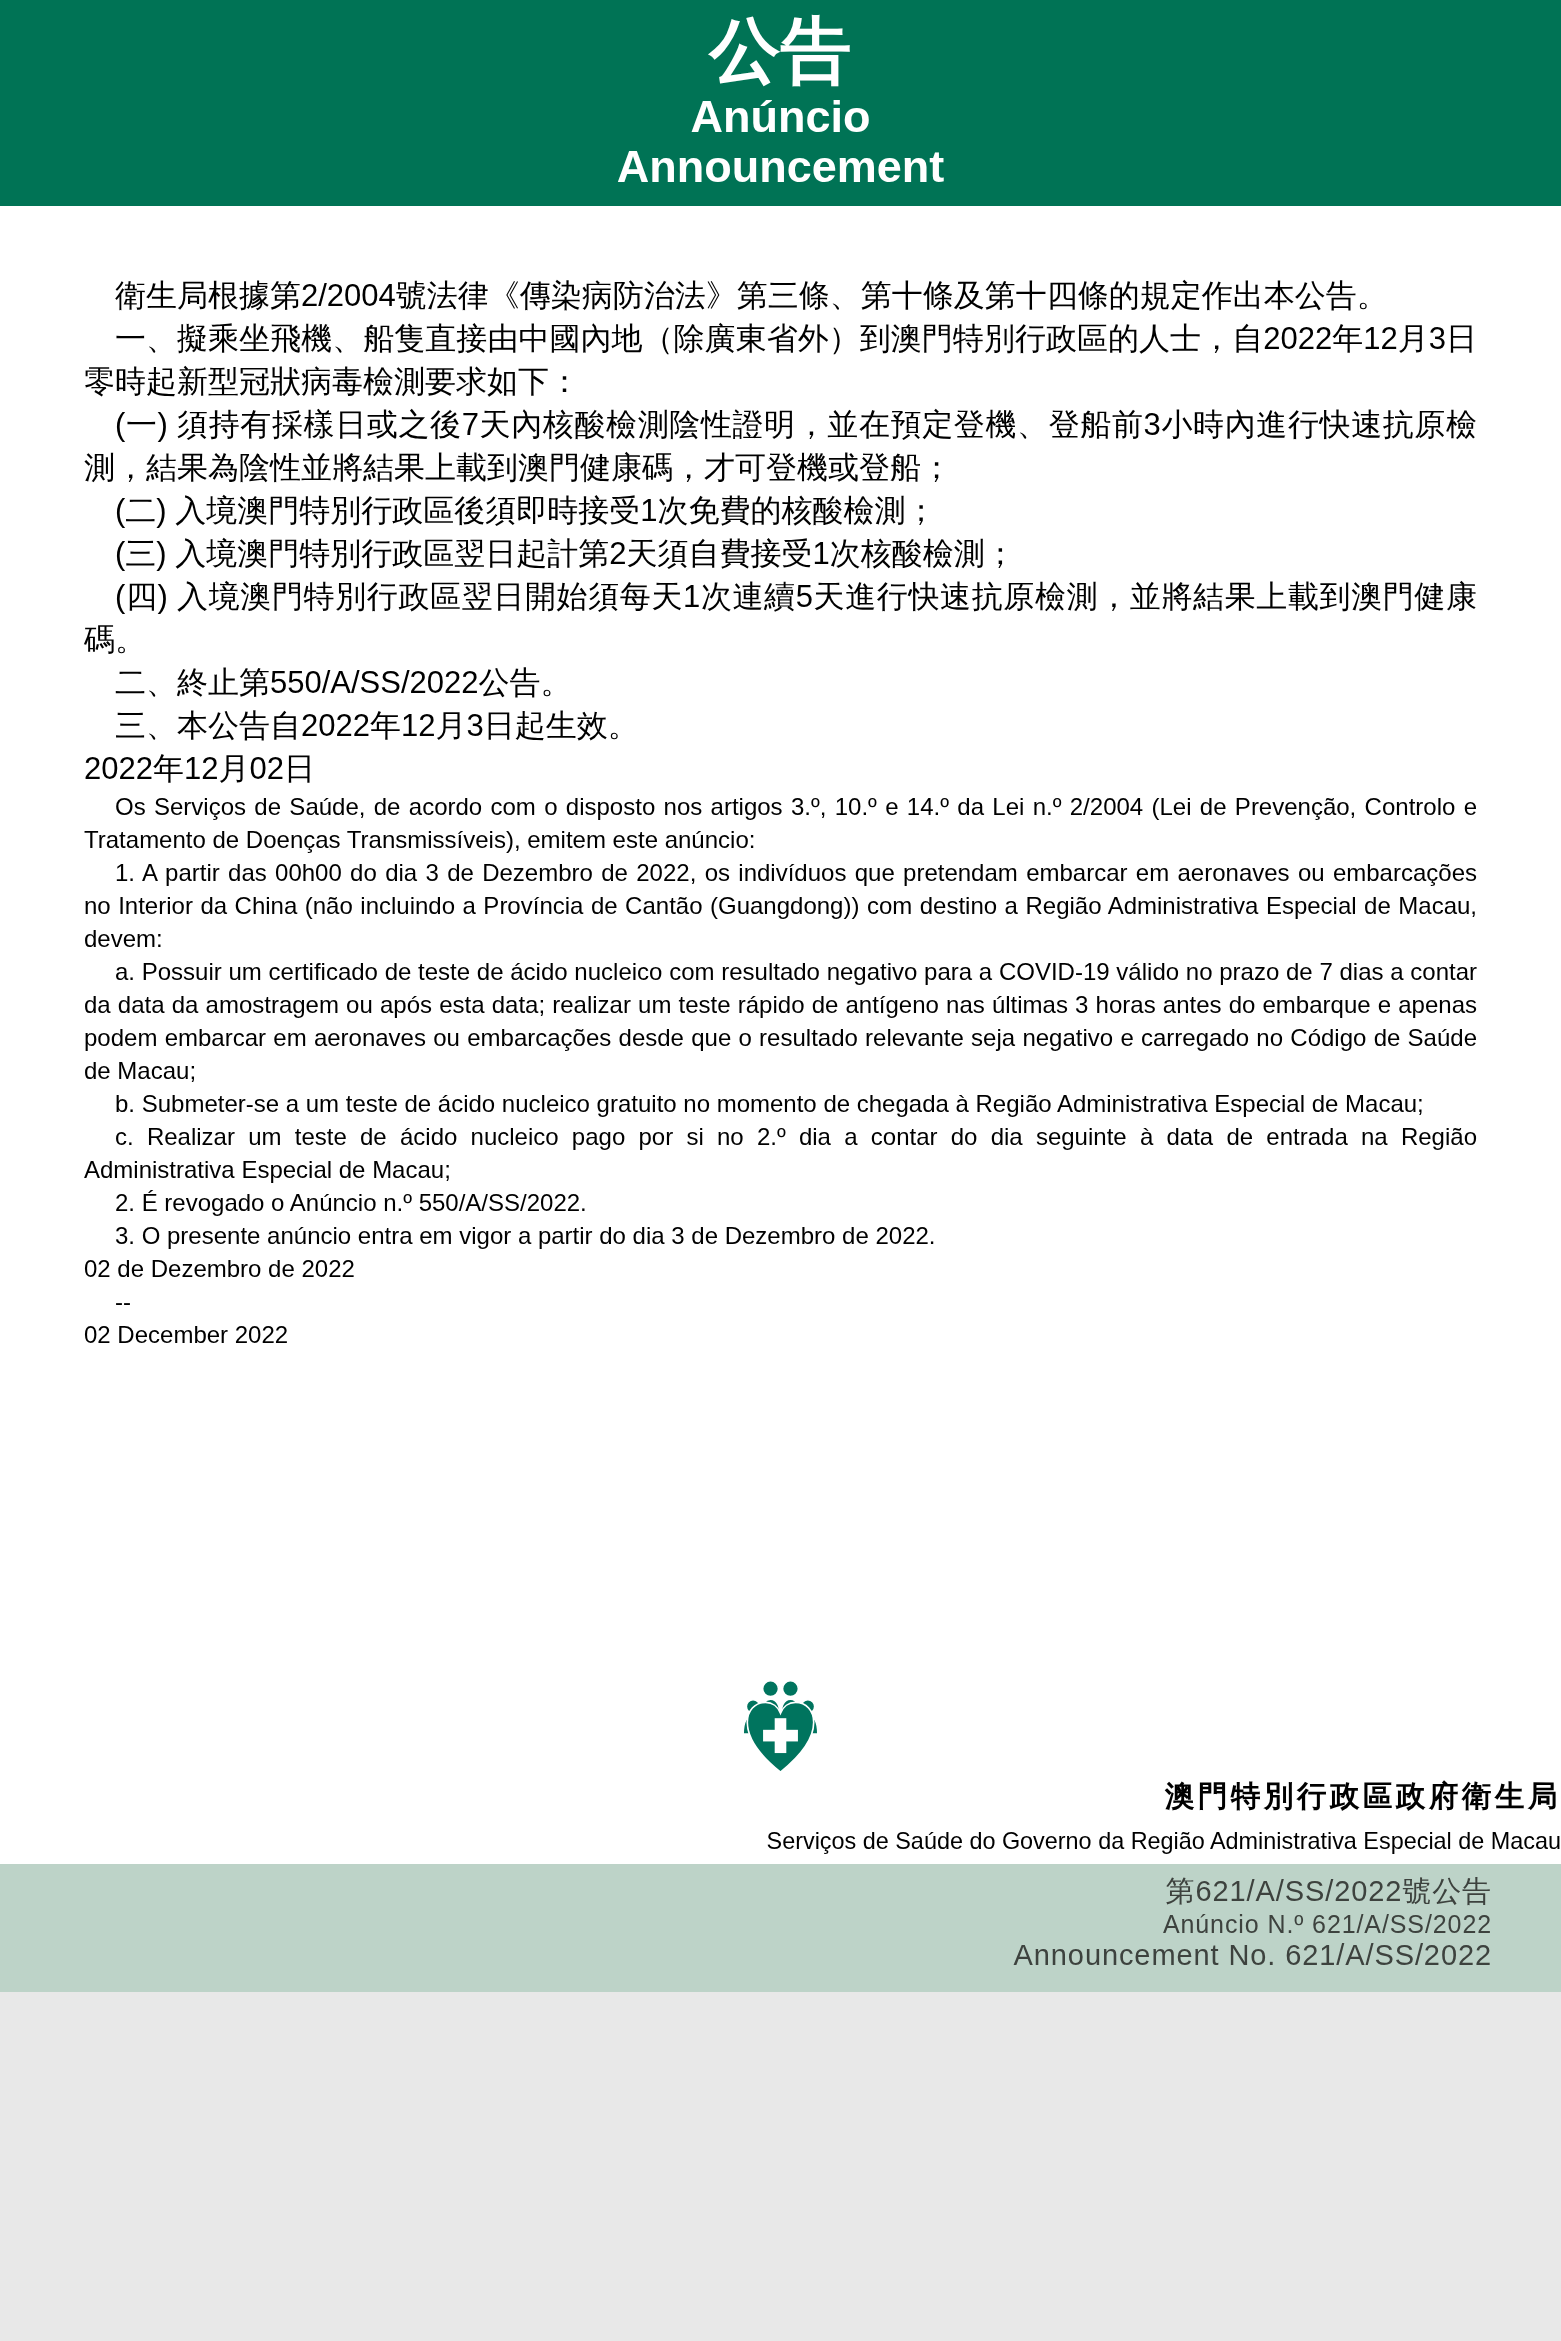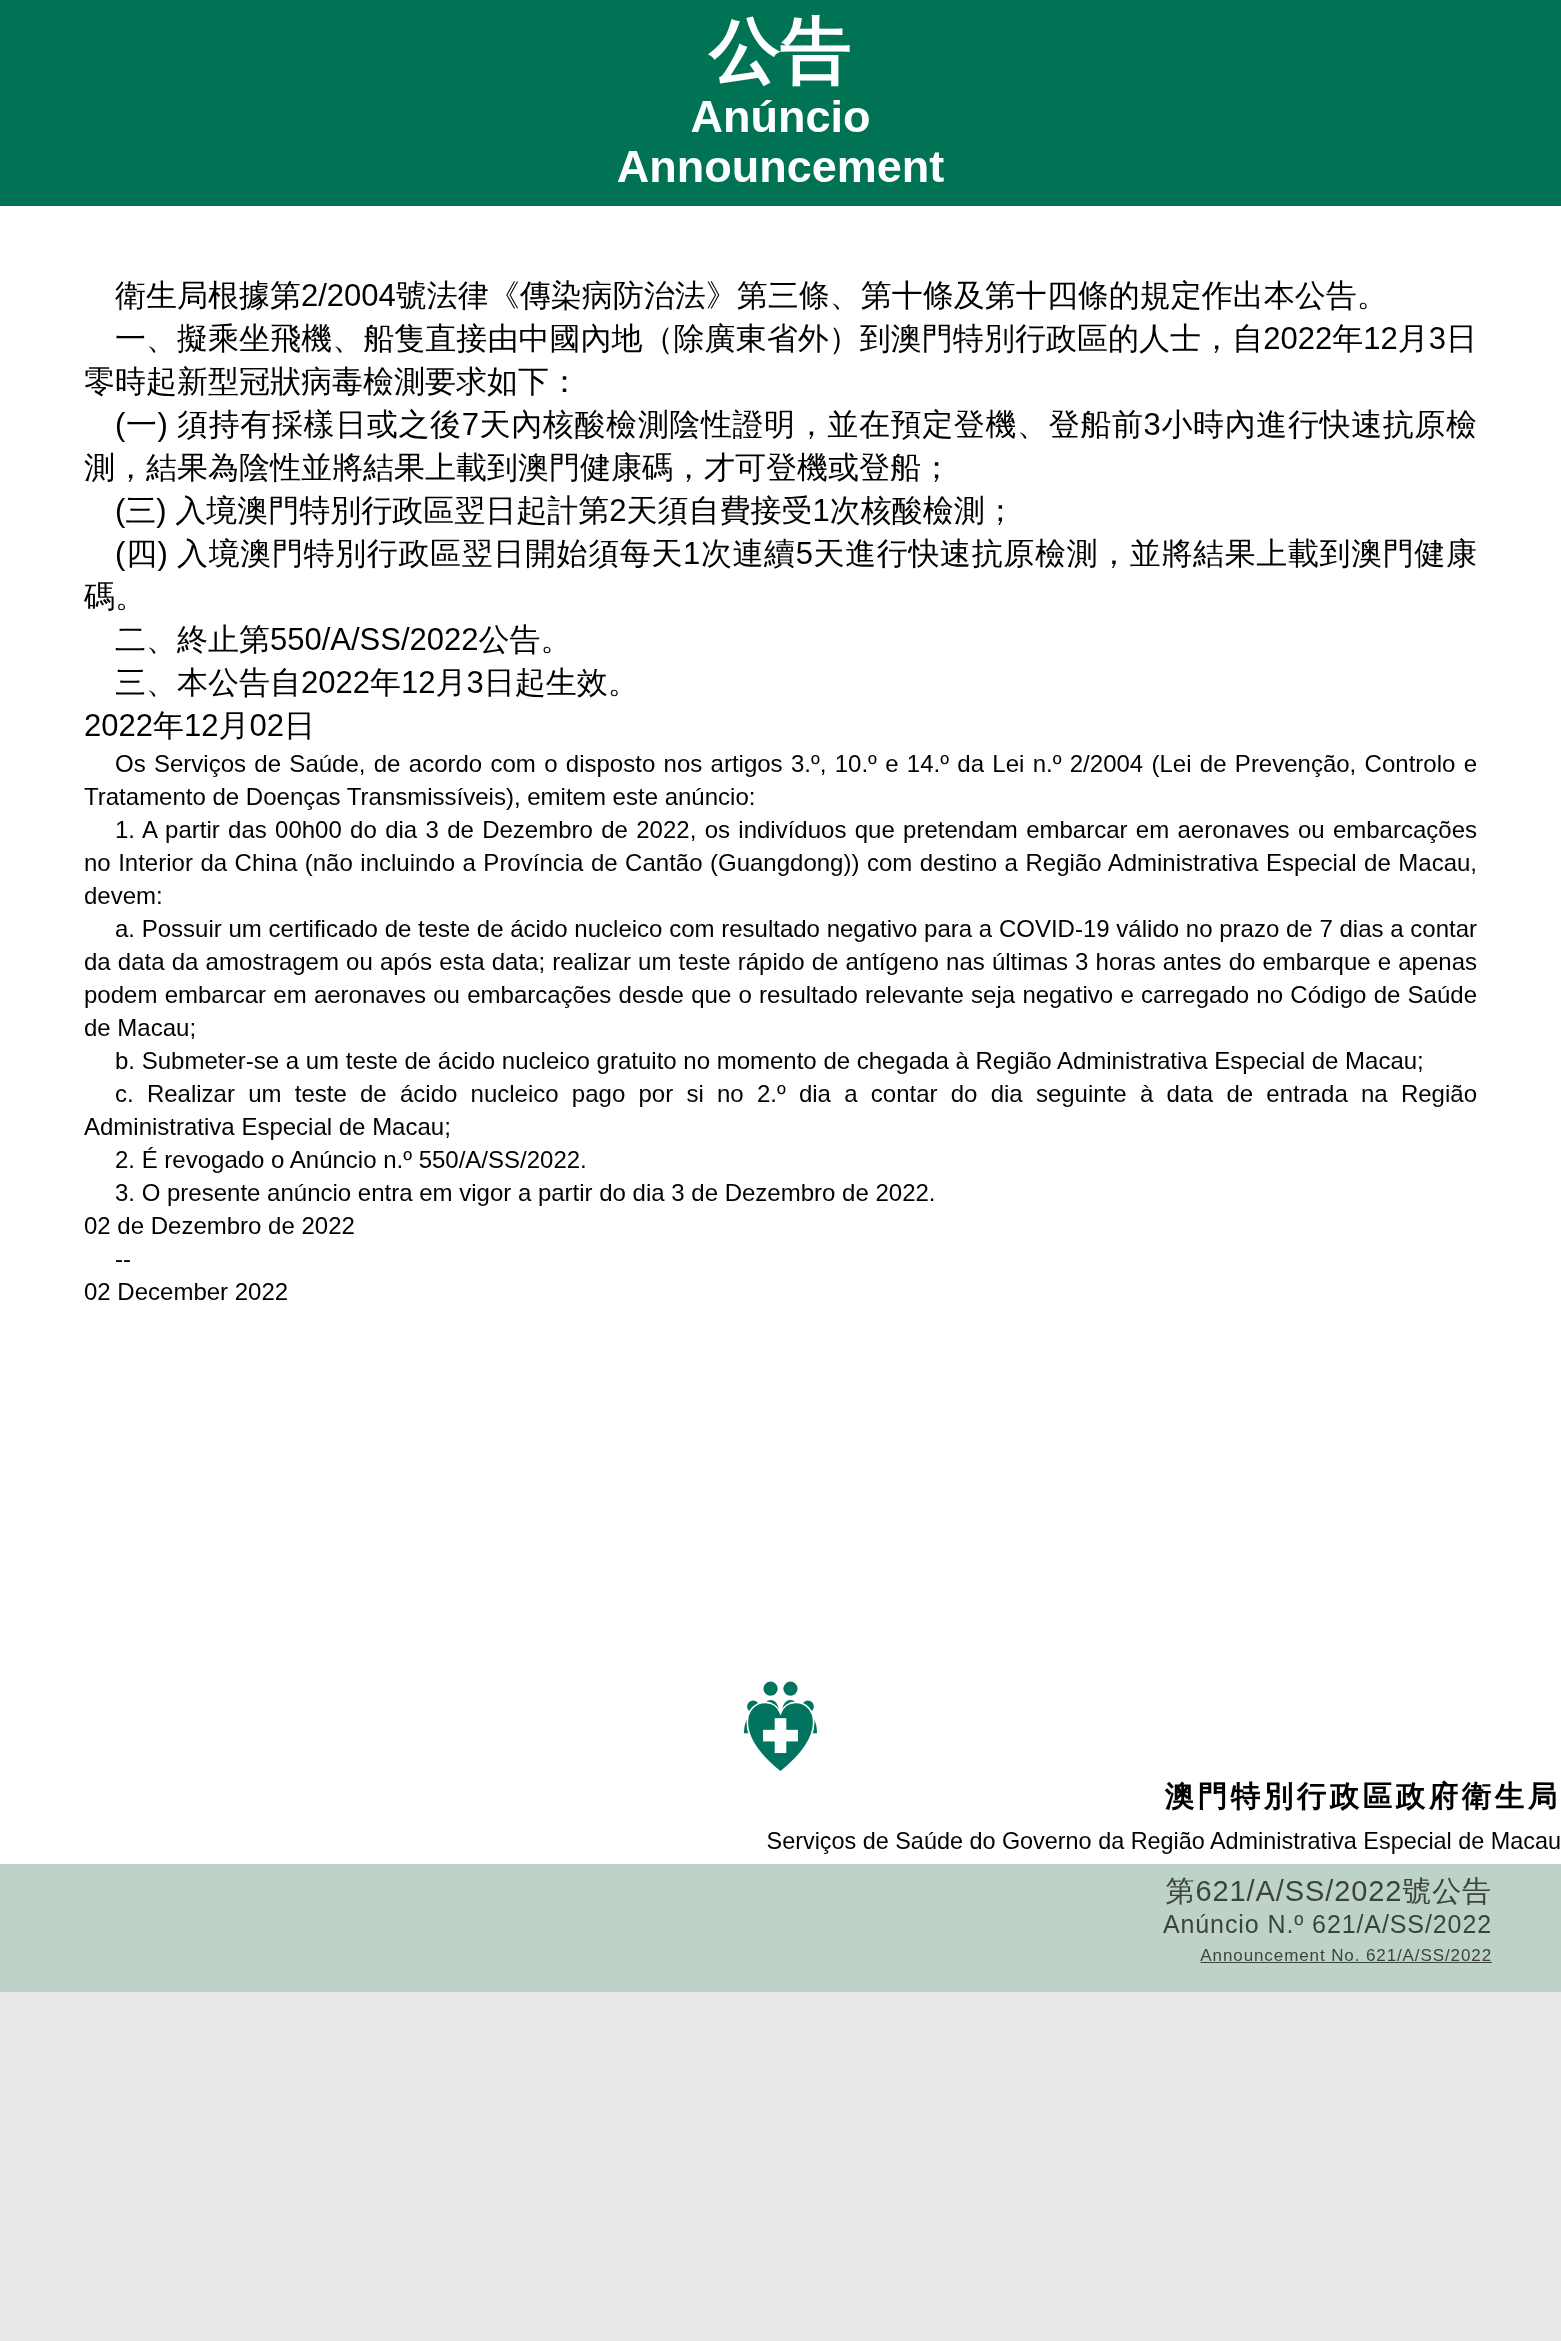--- a/index.html
+++ b/index.html
@@ -61,37 +61,38 @@
     position:absolute; left:0; right:0; bottom:0;
     height:128px;
     box-sizing:border-box;
     background:#bdd3c8;
     color:#3d423e;
     text-align:right;
     padding:8.7px 69px 0 0;
   }
   .band-zh { font-size:29px; line-height:36px; letter-spacing:0.9px; }
   .band-pt { font-size:25px; line-height:31px; letter-spacing:0.9px; }
-  .band-en { font-size:17px; line-height:31px; letter-spacing:0.9px;text-decoration:underline; }
+  .band-en { font-size:29px; line-height:31px; letter-spacing:0.9px; }
 </style>
 </head>
 <body>
 
 <div class="page">
 
   <header class="banner">
     <div class="t-zh">公告</div>
     <div class="t-pt">Anúncio</div>
     <div class="t-en">Announcement</div>
   </header>
 
   <main class="content">
     <p class="zh">衛生局根據第2/2004號法律《傳染病防治法》第三條、第十條及第十四條的規定作出本公告。</p>
     <p class="zh">一、擬乘坐飛機、船隻直接由中國內地（除廣東省外）到澳門特別行政區的人士，自2022年12月3日零時起新型冠狀病毒檢測要求如下：</p>
     <p class="zh">(一) 須持有採樣日或之後7天內核酸檢測陰性證明，並在預定登機、登船前3小時內進行快速抗原檢測，結果為陰性並將結果上載到澳門健康碼，才可登機或登船；</p>
+    <p class="zh">(二) 入境澳門特別行政區後須即時接受1次免費的核酸檢測；</p>
     <p class="zh">(三) 入境澳門特別行政區翌日起計第2天須自費接受1次核酸檢測；</p>
     <p class="zh">(四) 入境澳門特別行政區翌日開始須每天1次連續5天進行快速抗原檢測，並將結果上載到澳門健康碼。</p>
     <p class="zh">二、終止第550/A/SS/2022公告。</p>
     <p class="zh">三、本公告自2022年12月3日起生效。</p>
     <p class="zh-date">2022年12月02日</p>
 
     <p class="pt pt-first">Os Serviços de Saúde, de acordo com o disposto nos artigos 3.º, 10.º e 14.º da Lei n.º 2/2004 (Lei de Prevenção, Controlo e Tratamento de Doenças Transmissíveis), emitem este anúncio:</p>
     <p class="pt">1. A partir das 00h00 do dia 3 de Dezembro de 2022, os indivíduos que pretendam embarcar em aeronaves ou embarcações no Interior da China (não incluindo a Província de Cantão (Guangdong)) com destino a Região Administrativa Especial de Macau, devem:</p>
     <p class="pt">a. Possuir um certificado de teste de ácido nucleico com resultado negativo para a COVID-19 válido no prazo de 7 dias a contar da data da amostragem ou após esta data; realizar um teste rápido de antígeno nas últimas 3 horas antes do embarque e apenas podem embarcar em aeronaves ou embarcações desde que o resultado relevante seja negativo e carregado no Código de Saúde de Macau;</p>
     <p class="pt">b. Submeter-se a um teste de ácido nucleico gratuito no momento de chegada à Região Administrativa Especial de Macau;</p>

